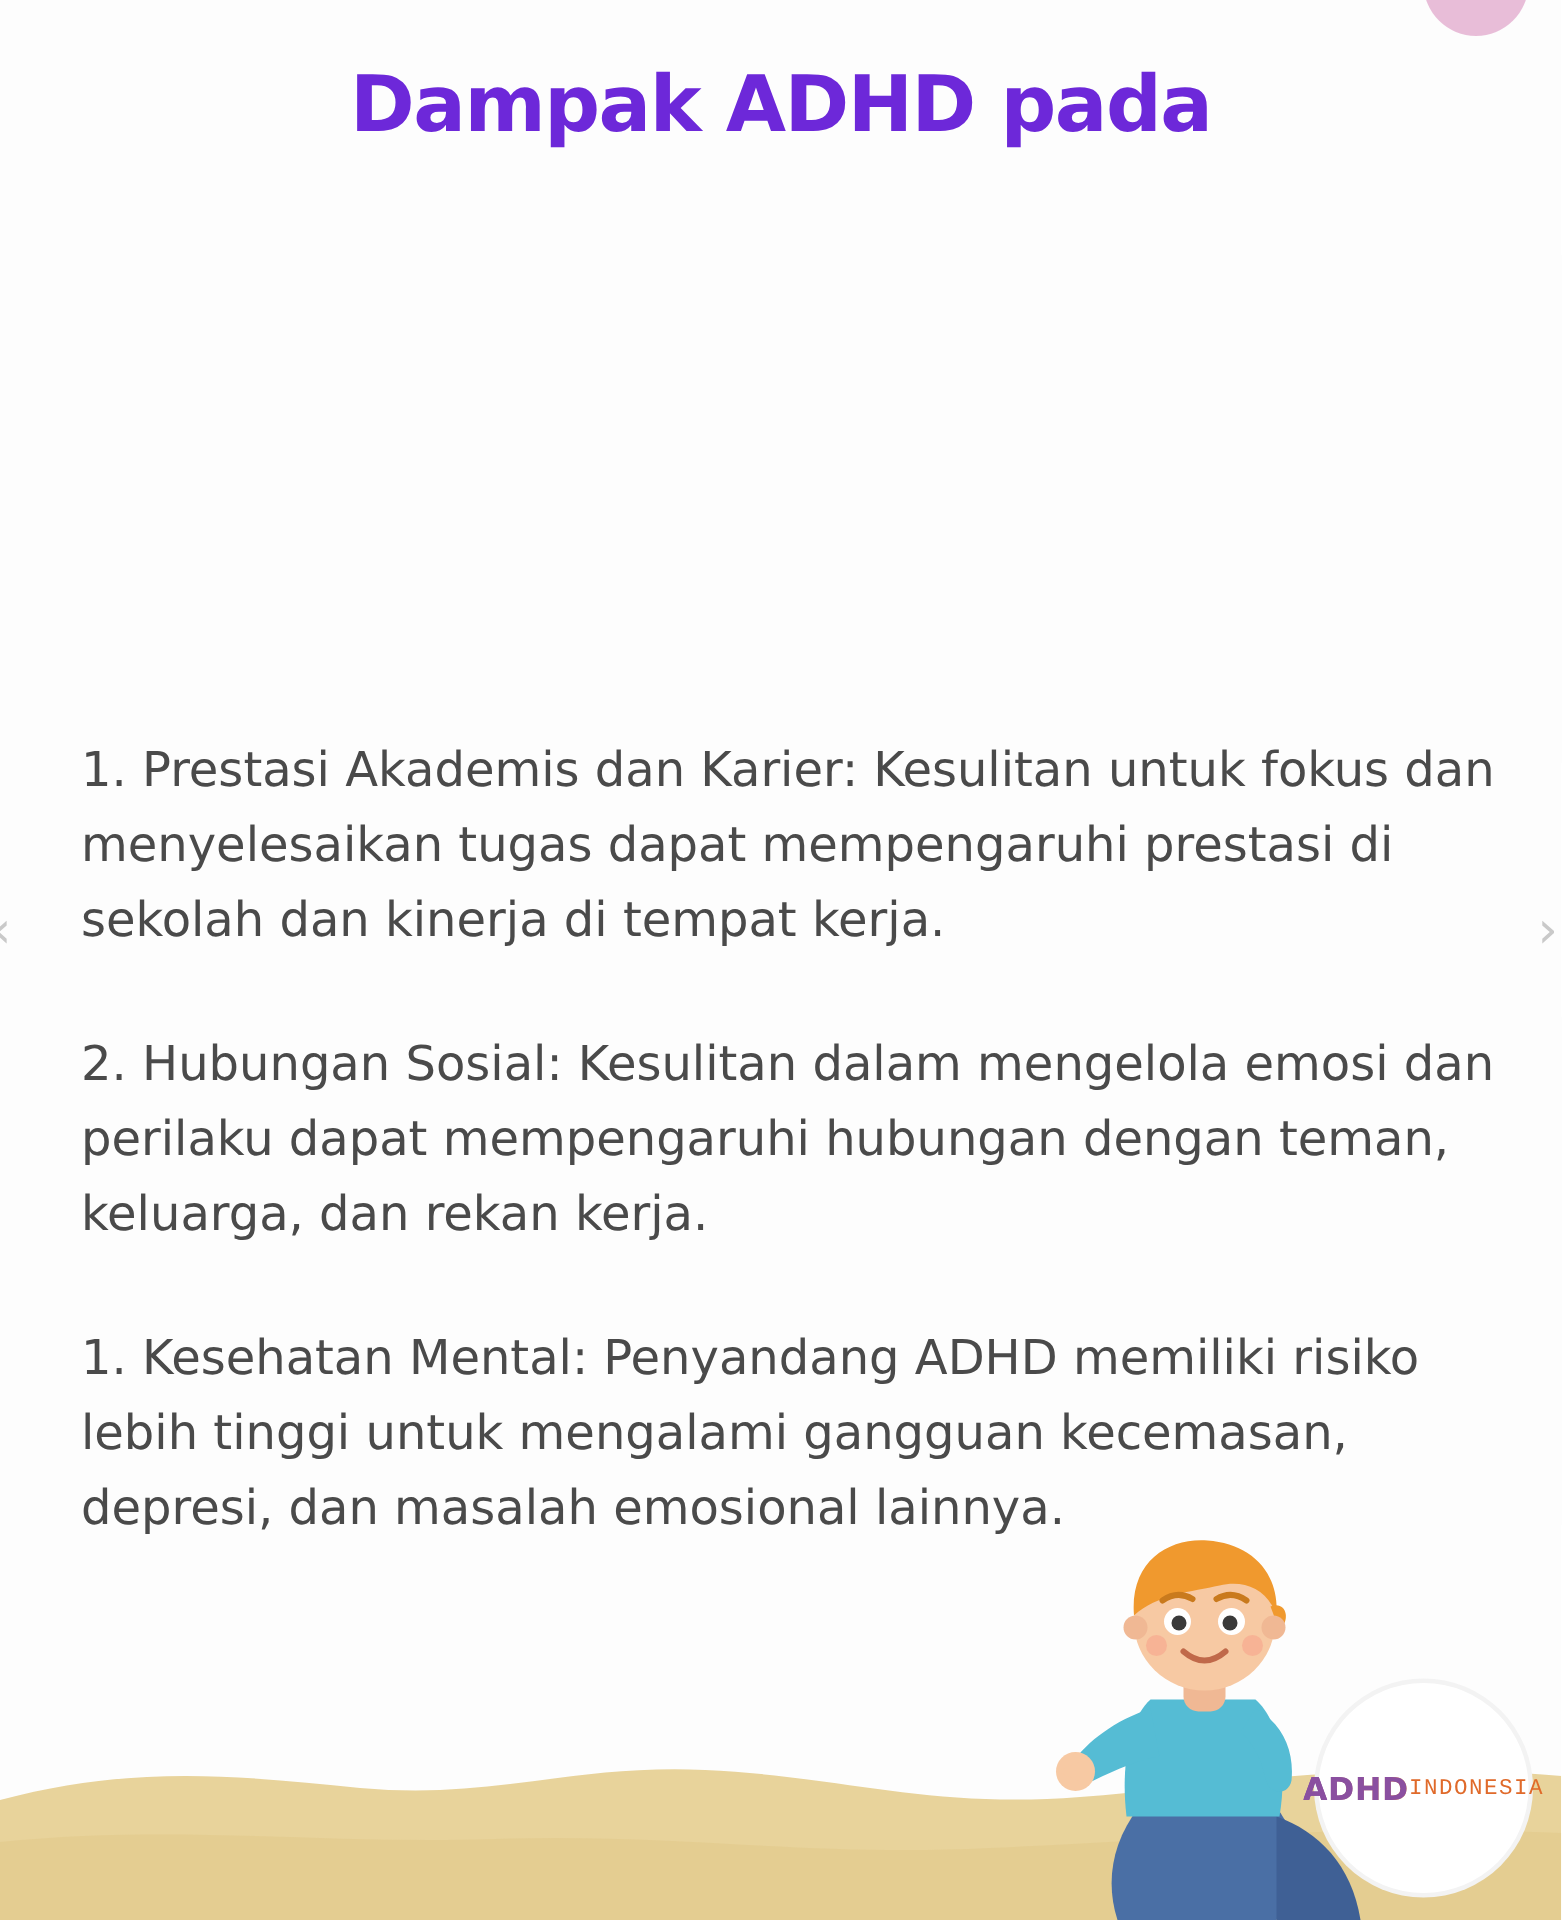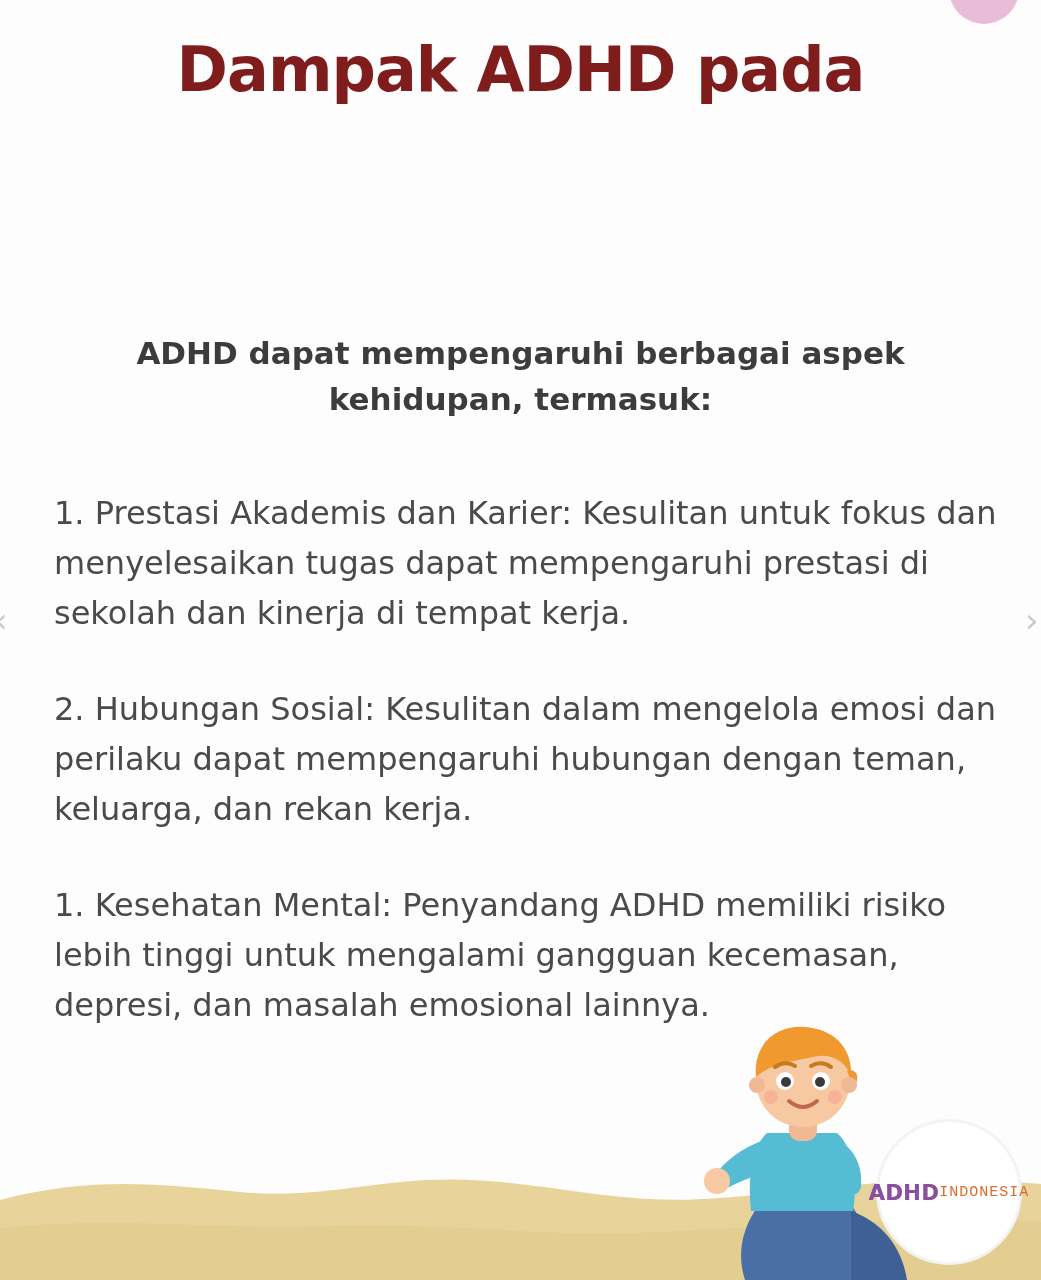--- a/index.html
+++ b/index.html
@@ -58,23 +58,23 @@
   
   .title-block {
     position: absolute;
     left: 0;
     top: 24px;
     width: 1041px;
     text-align: center;
     z-index: 3;
   }
   .title-line {
-    color: #7f1d1d;
+    color: #6d28d9;
     font-weight: 700;
-    font-size: 62px;
+    font-size: 52px;
     line-height: 92px;
     letter-spacing: -1px;
     font-family: "DejaVu Sans", sans-serif;
     white-space: nowrap;
   }
 
   
   .intro {
     position: absolute;
     left: 60px;
@@ -164,21 +164,20 @@
     </svg>
   </div>
 
   <div class="carousel-arrow left">‹</div>
   <div class="carousel-arrow right">›</div>
 
   <div class="title-block">
     <div class="title-line">Dampak ADHD pada</div>
   </div>
 
-  <div class="intro">ADHD dapat mempengaruhi berbagai aspek kehidupan, termasuk:</div>
 
   <div class="body-list">
     <div class="body-item">1. Prestasi Akademis dan Karier: Kesulitan untuk fokus dan menyelesaikan tugas dapat mempengaruhi prestasi di sekolah dan kinerja di tempat kerja.</div>
     <div class="body-item">2. Hubungan Sosial: Kesulitan dalam mengelola emosi dan perilaku dapat mempengaruhi hubungan dengan teman, keluarga, dan rekan kerja.</div>
     <div class="body-item">1. Kesehatan Mental: Penyandang ADHD memiliki risiko lebih tinggi untuk mengalami gangguan kecemasan, depresi, dan masalah emosional lainnya.</div>
   </div>
 
   <div class="boy">
     <svg width="230" height="265" viewBox="0 0 230 265" xmlns="http://www.w3.org/2000/svg">
 

